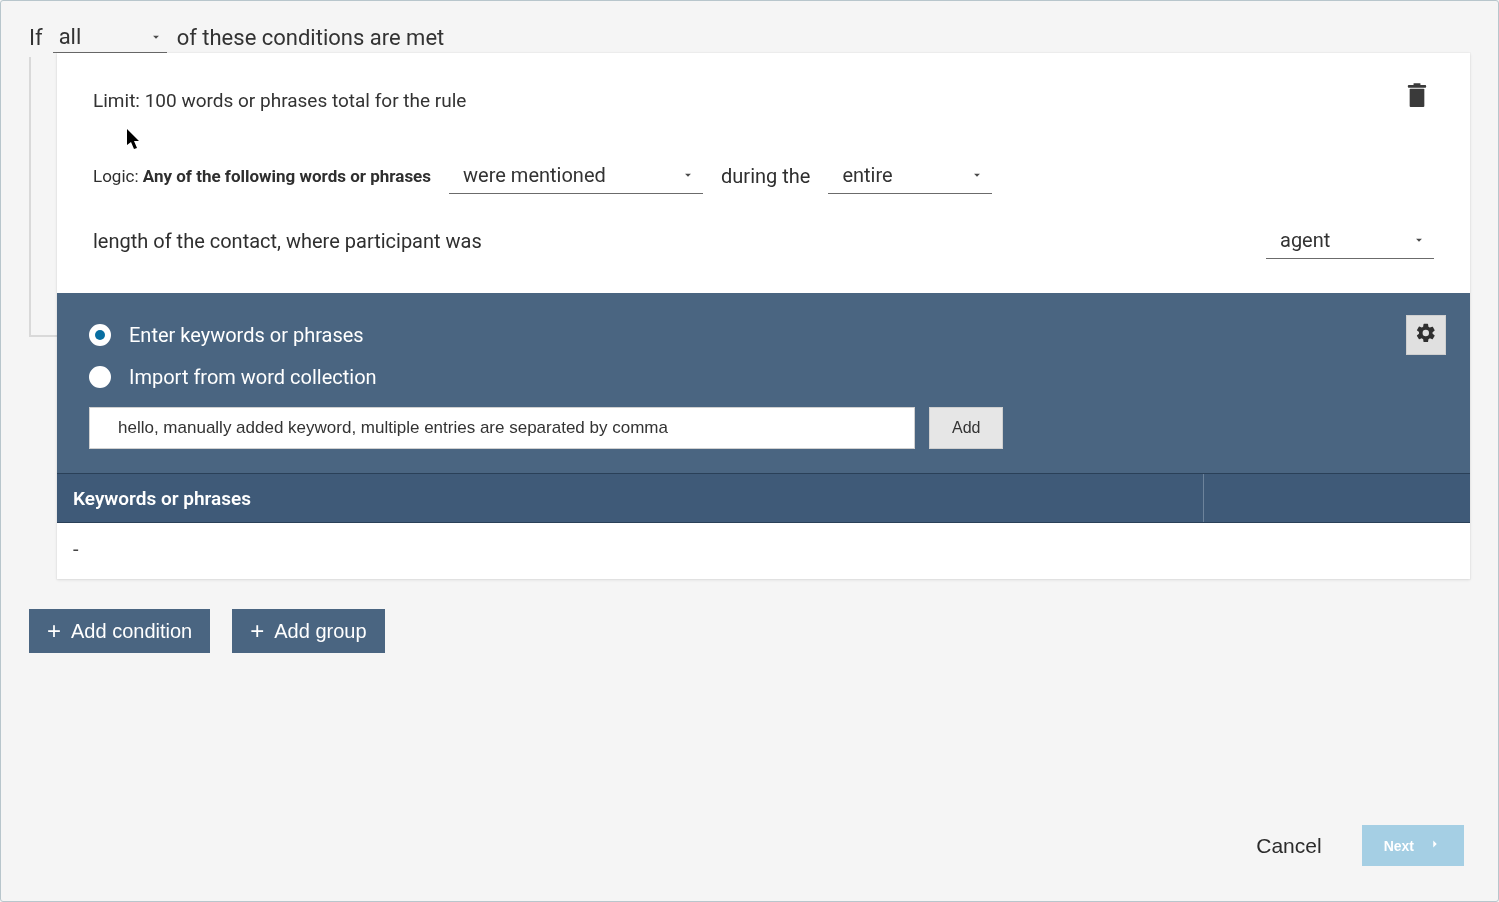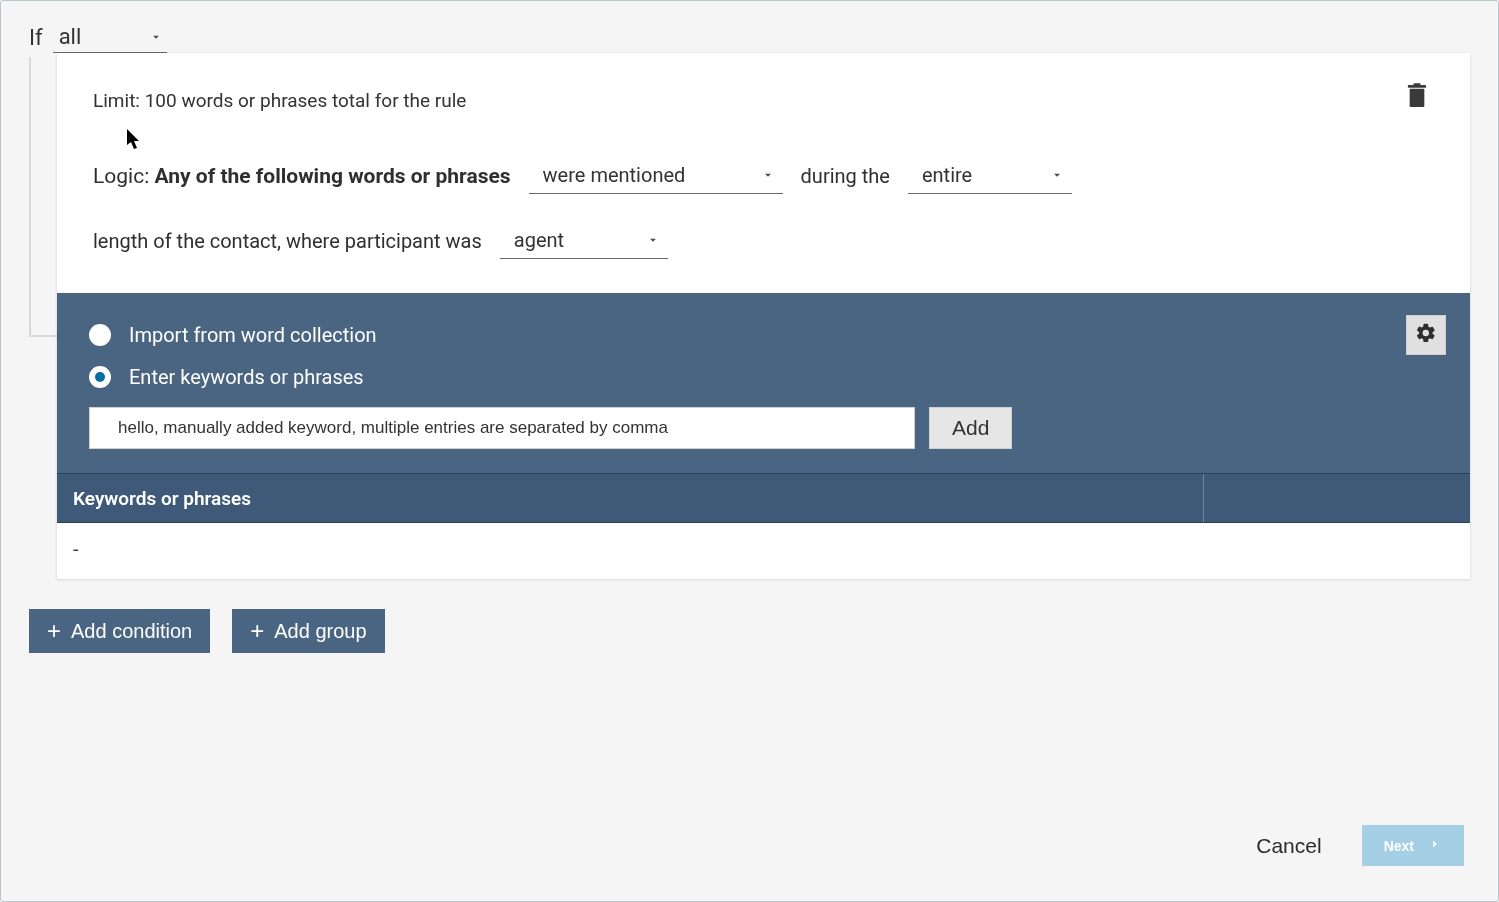--- a/index.html
+++ b/index.html
@@ -79,21 +79,21 @@
     .logic-row {
       padding: 0 36px;
       margin-top: 42px;
       display: flex;
       align-items: center;
       flex-wrap: wrap;
       gap: 14px 18px;
       font-size: 20px;
       color: #2f2f2f;
     }
-    .logic-row .label { font-size: 21px; }
+    .logic-row .label { font-size: 17px; }
     .logic-row strong { font-weight: 700; }
 
     .inline-select-lg {
       display: inline-flex;
       align-items: center;
       justify-content: space-between;
       border-bottom: 1px solid #6b6b6b;
       padding: 6px 8px 6px 14px;
       font-size: 20px;
       color: #333;
@@ -107,20 +107,21 @@
     .caret svg { display: block; }
 
     .logic-row2 {
       padding: 0 36px;
       margin-top: 28px;
       display: flex;
       align-items: center;
       gap: 18px;
       font-size: 20px;
       color: #2f2f2f;
+      justify-content: space-between;
     }
 
     
     .panel {
       margin-top: 34px;
       background: #4a6581;
       padding: 30px 32px 24px 32px;
       position: relative;
     }
     .panel .gear-btn {
@@ -172,21 +173,21 @@
       background: #fff;
       border: 1px solid #d0d0d0;
       padding: 0 28px;
       font-size: 17px;
       color: #333;
     }
     .add-btn {
       background: #e6e6e6;
       border: 1px solid #cfcfcf;
       padding: 0 22px;
-      font-size: 21px;
+      font-size: 16px;
       cursor: pointer;
       color: #333;
     }
 
     
     .tbl-head {
       background: #3f5a78;
       border-top: 1px solid #2a4058;
       border-bottom: 1px solid #2a4058;
       display: flex;
@@ -281,20 +282,21 @@
 <div class="top-sentence">
   <span class="plain">If</span>
   <div class="inline-select">
     <span>all</span>
     <span class="caret">
       <svg class="svg-caret" viewBox="0 0 24 24">
           <path fill="#4a4a4a" d="M7 10l5 5 5-5z"></path>
         </svg>
     </span>
   </div>
+  <span class="plain">of these conditions are met</span>
 </div>
 
 <div class="card-wrap">
   <div class="rail"></div>
   <div class="card">
 
     <div class="card-header">
       <div>
         <div class="card-sub">Limit: 100 words or phrases total for the rule</div>
       </div>
@@ -347,28 +349,28 @@
     <div class="panel">
       <div class="gear-btn">
         <span>
           <svg class="svg-gear" viewBox="0 0 24 24">
             <path d="M19.14,12.94a7,7,0,0,0,.05-.94,7,7,0,0,0-.05-.94l2.11-1.65a.5.5,0,0,0,.12-.64l-2-3.46a.5.5,0,0,0-.61-.22l-2.49,1a7,7,0,0,0-1.63-.94l-.38-2.65A.5.5,0,0,0,13.77,2H9.77a.5.5,0,0,0-.49.42L8.9,5.07a7,7,0,0,0-1.63.94l-2.49-1a.5.5,0,0,0-.61.22l-2,3.46a.5.5,0,0,0,.12.64L4.4,11a7,7,0,0,0-.05.94,7,7,0,0,0,.05.94L2.29,14.53a.5.5,0,0,0-.12.64l2,3.46a.5.5,0,0,0,.61.22l2.49-1a7,7,0,0,0,1.63.94l.38,2.65a.5.5,0,0,0,.49.42h4a.5.5,0,0,0,.49-.42l.38-2.65a7,7,0,0,0,1.63-.94l2.49,1a.5.5,0,0,0,.61-.22l2-3.46a.5.5,0,0,0-.12-.64ZM11.77,15.5A3.5,3.5,0,1,1,15.27,12,3.5,3.5,0,0,1,11.77,15.5Z"></path>
           </svg>
         </span>
       </div>
 
       <div class="radio-row">
-        <div class="radio" style="background:#fff;"></div>
-        <span>Import from word collection</span>
-      </div>
-      <div class="radio-row">
         <div class="radio" style="background:#fff;">
           <div class="dot"></div>
         </div>
         <span>Enter keywords or phrases</span>
+      </div>
+      <div class="radio-row">
+        <div class="radio" style="background:#fff;"></div>
+        <span>Import from word collection</span>
       </div>
 
       <div class="input-add-row">
         <input class="kw-input" type="text" value="hello, manually added keyword, multiple entries are separated by comma" style="">
         <button class="add-btn">Add</button>
       </div>
     </div>
 
     <div class="tbl-head">
       <div class="col1">Keywords or phrases</div>

